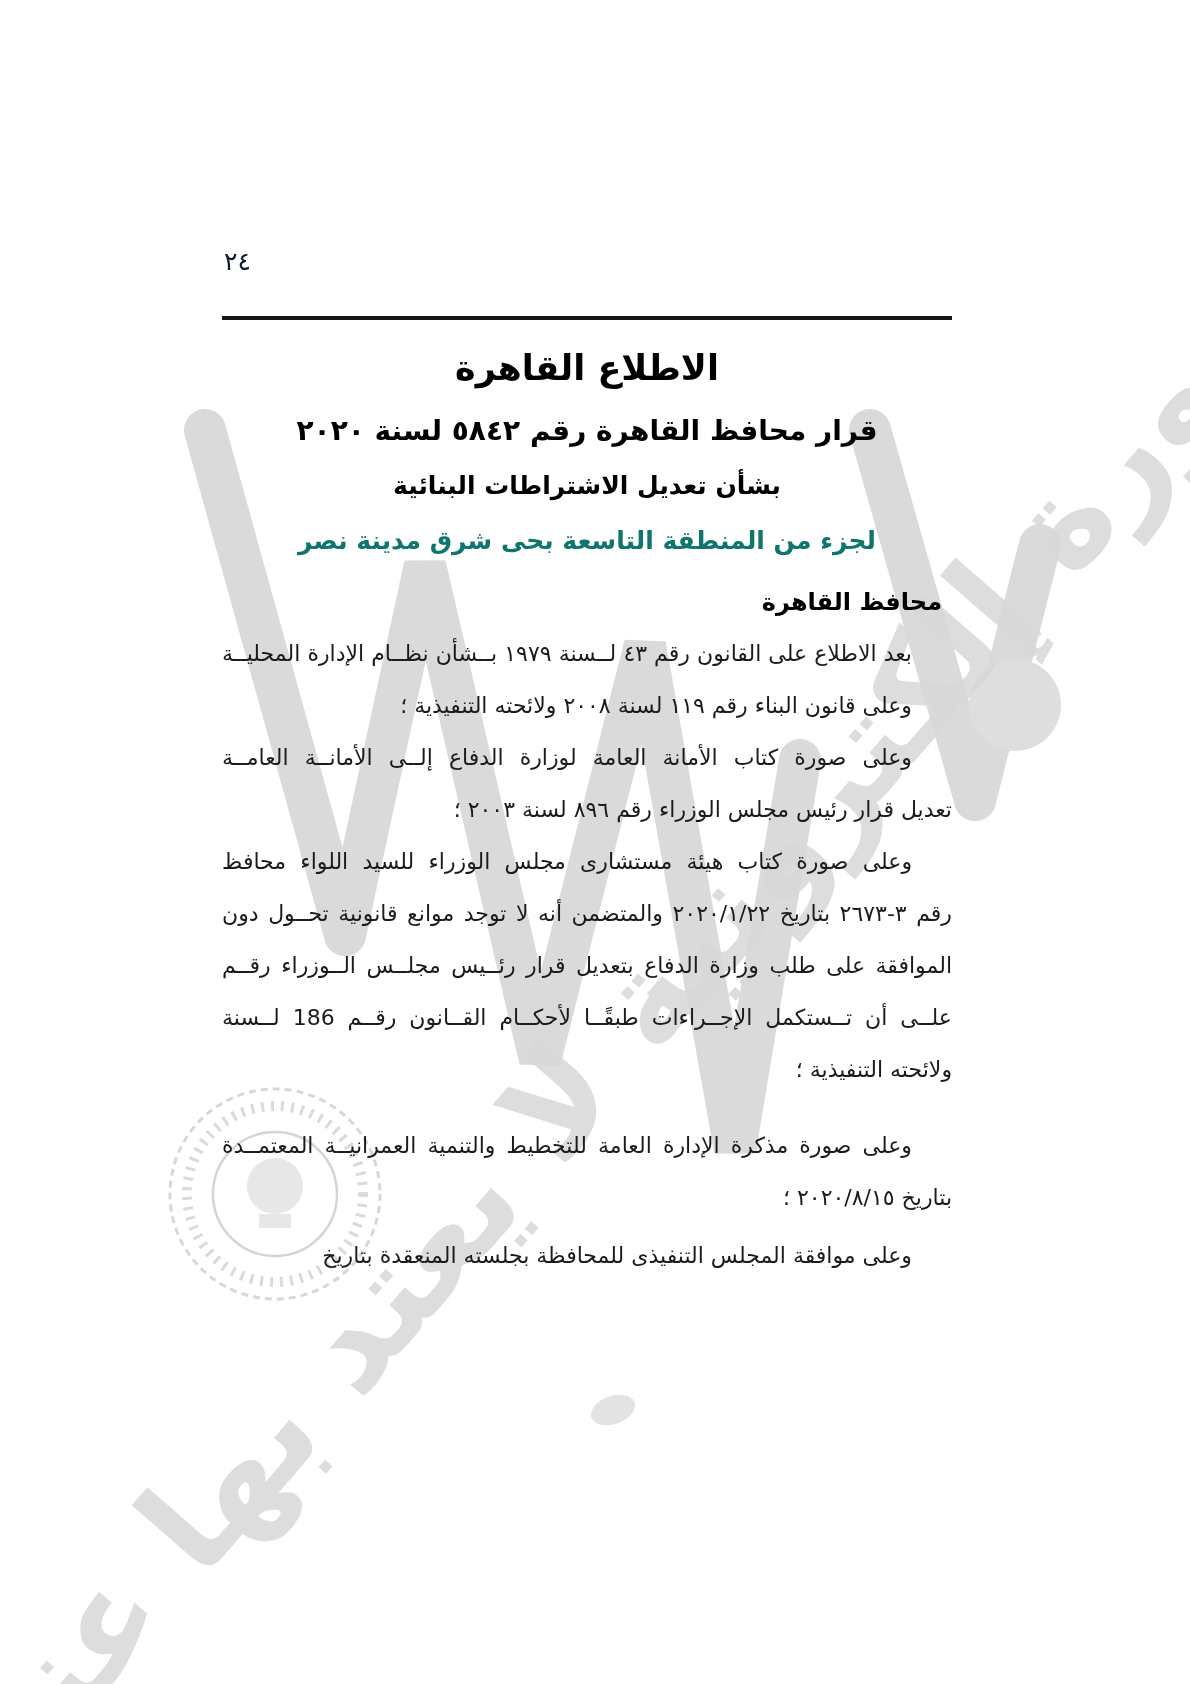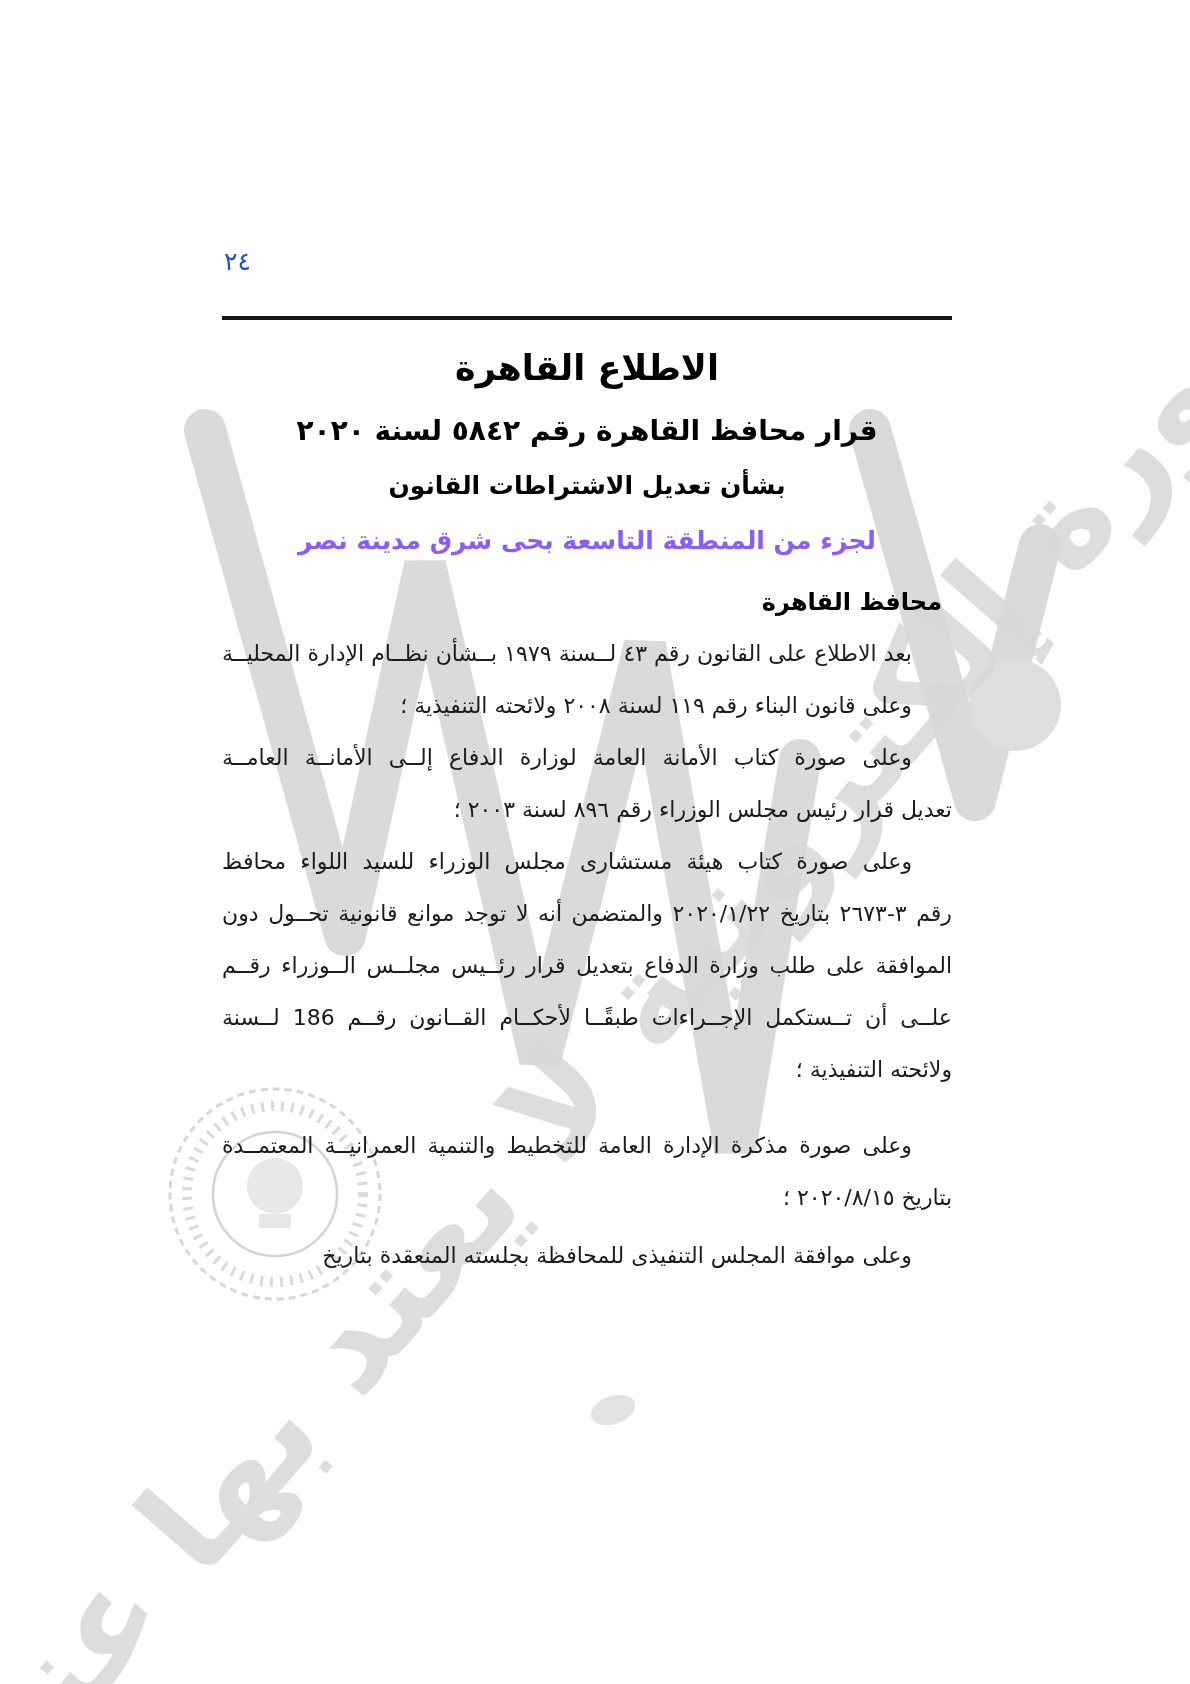--- a/index.html
+++ b/index.html
@@ -21,31 +21,31 @@
     position:absolute;left:590px;top:1396px;width:46px;height:28px;
     background:#dcdcdc;border-radius:50%;transform:rotate(-20deg);opacity:.8;
   }
   
   .content{position:absolute;left:222px;top:0;width:730px;height:100%;z-index:1;}
   .header-row{position:absolute;top:246px;left:0;width:100%;height:40px;}
   .gazette-line{
     width:100%;text-align:center;font-size:25px;color:#1f1f1f;direction:rtl;
   }
   .page-num{
-    position:absolute;left:2px;top:1px;font-size:25px;color:#1d4ed8;text-align:center;
+    position:absolute;left:2px;top:1px;font-size:25px;color:#0f172a;text-align:center;
   }
   .rule{position:absolute;top:316px;left:0;width:100%;height:4px;background:#161616;}
   .t1{position:absolute;top:348px;left:0;width:100%;text-align:center;
       font-size:35px;font-weight:bold;color:#000;}
   .t2{position:absolute;top:414px;left:0;width:100%;text-align:center;
       font-size:28px;font-weight:bold;color:#000;}
   .t3{position:absolute;top:471px;left:0;width:100%;text-align:center;
       font-size:25px;font-weight:bold;color:#000;}
   .t4{position:absolute;top:526px;left:0;width:100%;text-align:center;
-      font-size:25px;font-weight:bold;color:#8b5cf6;}
+      font-size:25px;font-weight:bold;color:#0f766e;}
   .sec{position:absolute;top:588px;left:0;width:100%;text-align:right;
       padding-right:10px;box-sizing:border-box;
       font-size:24px;font-weight:bold;color:#000;}
   .body{position:absolute;top:628px;left:0;width:100%;}
   .para{margin:0;}
   .para.gap-lg{margin-top:24px;}
   .para.gap-sm{margin-top:6px;}
   .line{
     height:52px;line-height:52px;font-size:22px;color:#1b1b1b;
     direction:rtl;overflow:hidden;
@@ -82,21 +82,21 @@
 
   <div class="content">
 
     <div class="header-row">
       <div class="page-num">٢٤</div>
     </div>
     <div class="rule"></div>
 
     <div class="t1">الاطلاع القاهرة</div>
     <div class="t2">قرار محافظ القاهرة رقم ٥٨٤٢ لسنة ٢٠٢٠</div>
-    <div class="t3">بشأن تعديل الاشتراطات القانون</div>
+    <div class="t3">بشأن تعديل الاشتراطات البنائية</div>
     <div class="t4">لجزء من المنطقة التاسعة بحى شرق مدينة نصر</div>
     <div class="sec">محافظ القاهرة</div>
 
     <div class="body">
 
       <div class="para">
         <div class="line first">بعد الاطلاع على القانون رقم ٤٣ لــسنة ١٩٧٩ بــشأن نظــام الإدارة المحليــة</div>
       </div>
 
       <div class="para">

